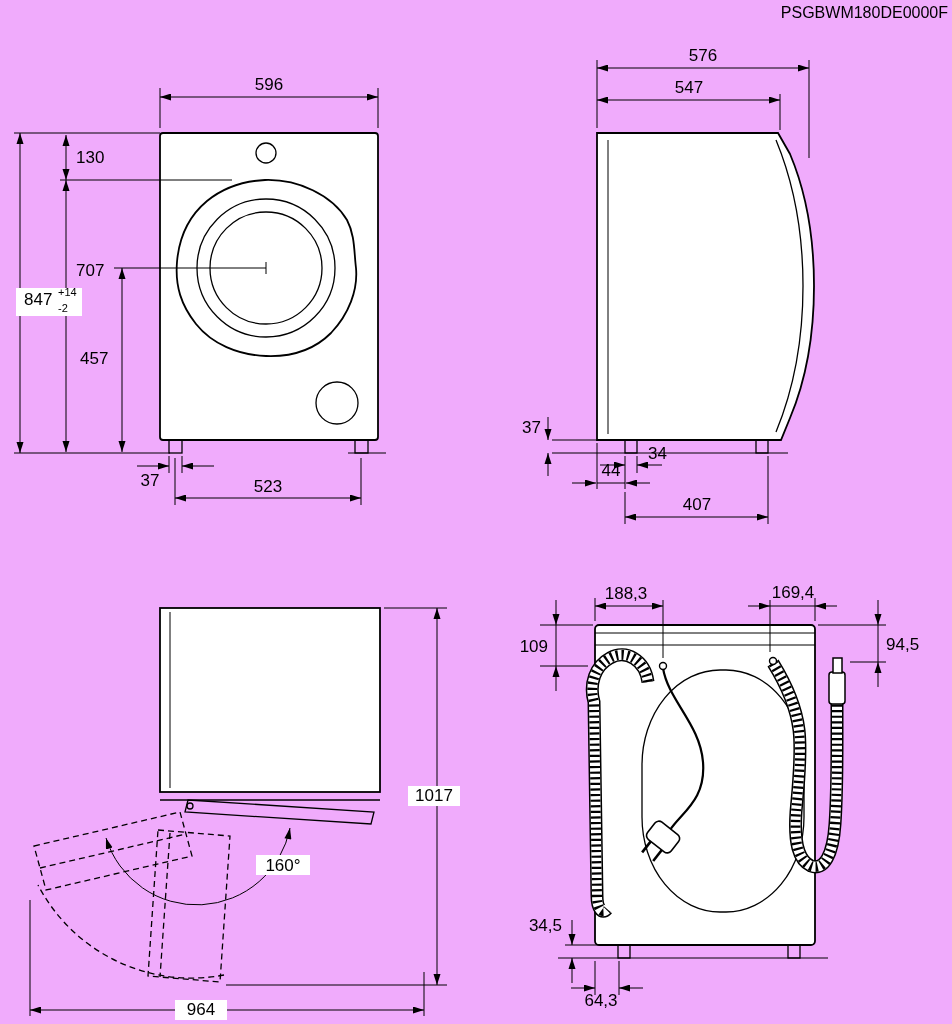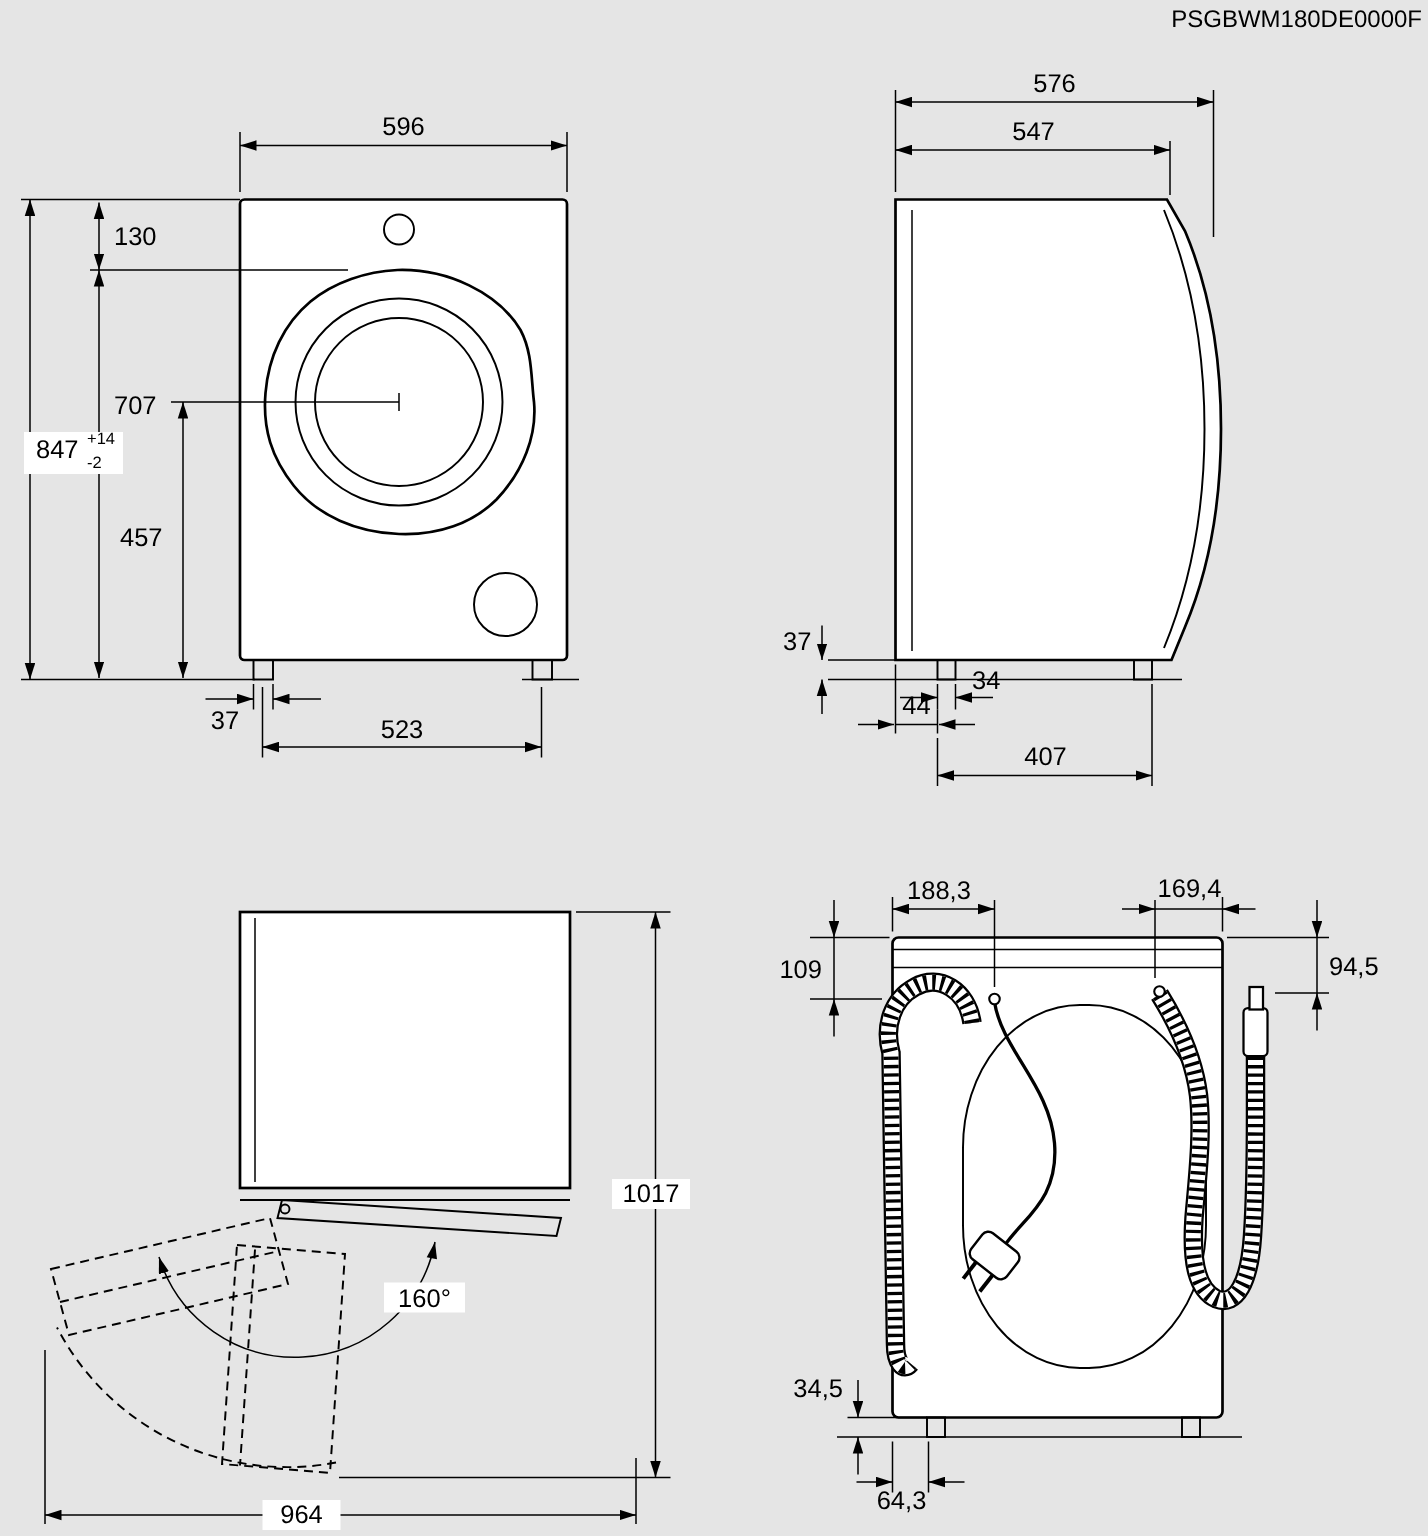--- a/index.html
+++ b/index.html
@@ -1,16 +1,16 @@
 <!DOCTYPE html>
 <html><head>
 <meta charset="utf-8">
 <style>
   html,body{margin:0;padding:0;background:#fff;}
-  .page{position:relative;width:952px;height:1024px;background:#e5e5e5;overflow:hidden;}
+  .page{position:relative;width:952px;height:1024px;background:#f0abfc;overflow:hidden;}
   svg{display:block;}
   text{font-family:"Liberation Sans","DejaVu Sans",sans-serif;fill:#000;font-size:17px;}
   text.small{font-size:11px;}
   text.hdr{font-size:16px;}
   .outline{fill:#fff;stroke:#000;stroke-width:1.8;}
   .detail{fill:none;stroke:#000;stroke-width:1.3;}
   .thin{fill:none;stroke:#000;stroke-width:1;}
   .dim{fill:none;stroke:#000;stroke-width:1;}
   .dash{fill:none;stroke:#000;stroke-width:1.3;stroke-dasharray:6 4;}
   .labelbg{fill:#fff;stroke:none;}

